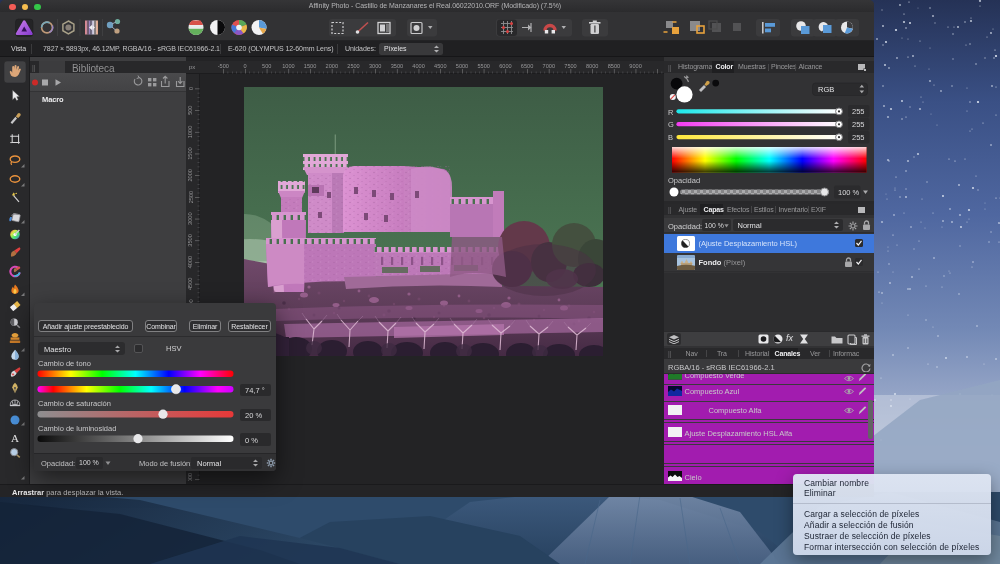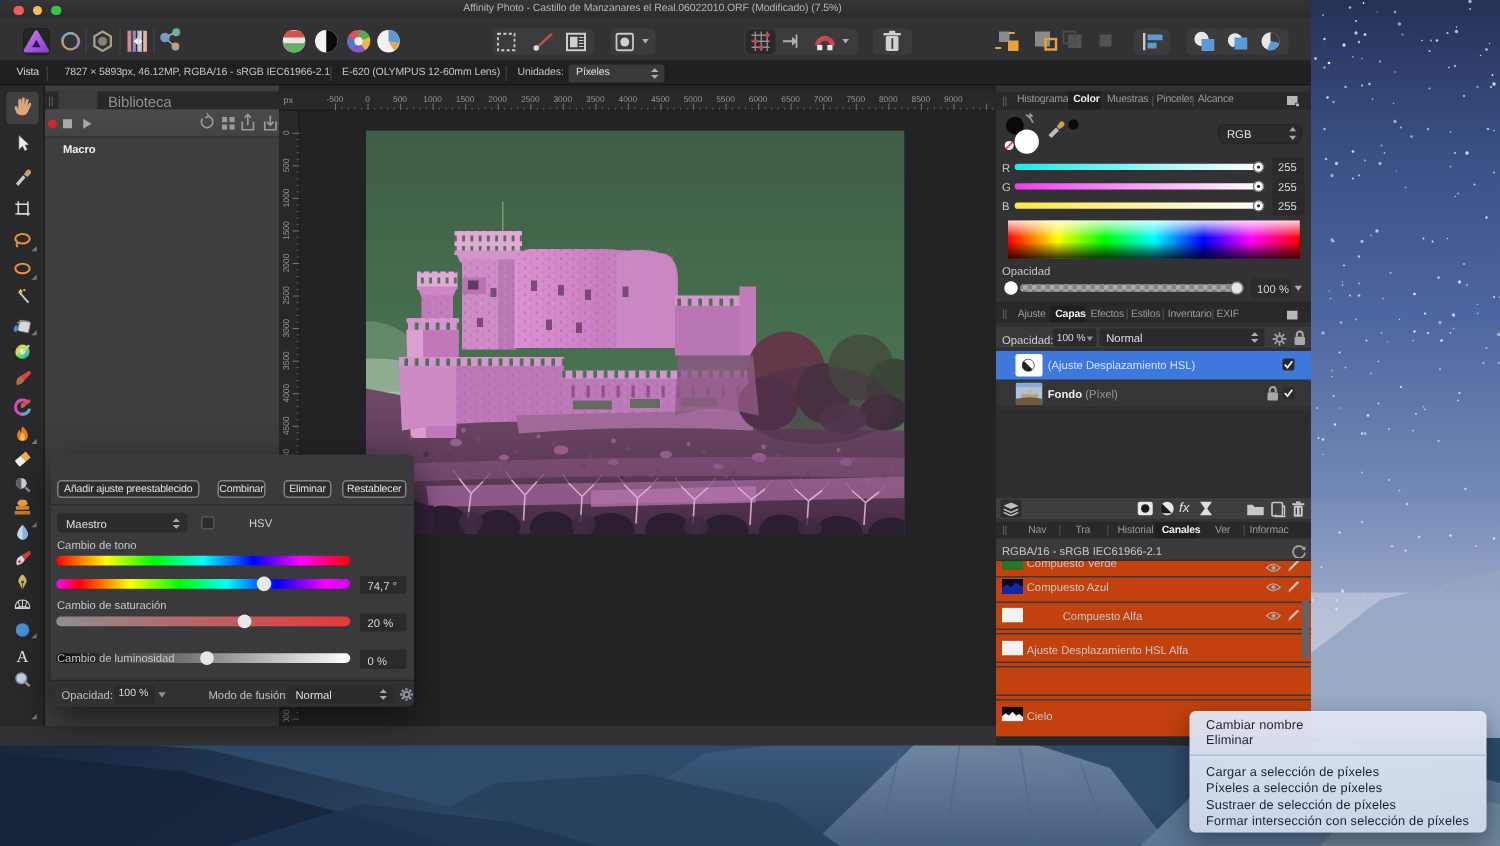--- a/index.html
+++ b/index.html
@@ -1312,21 +1312,21 @@
       <span class="bar" style="left:164.5px;"></span>
       <span class="t" style="left:169px;">Informac</span>
     </div>
     <div style="position:absolute;left:0;top:302px;width:210px;height:15px;background:#3a3a3c;border-bottom:1px solid #2b2b2d;z-index:5;">
       <span style="position:absolute;left:4px;top:3.5px;font-size:7.5px;color:#c8c8ca;">RGBA/16 - sRGB IEC61966-2.1</span>
       <svg style="position:absolute;left:197px;top:3px;" width="10" height="10" viewBox="0 0 10 10">
         <path d="M8.5 4 a4 4 0 1 0 0.5 2.5" fill="none" stroke="#a0a0a2" stroke-width="1.2"></path>
         <path d="M9.5 2 L9 5 L6.5 4" fill="#a0a0a2"></path>
       </svg>
     </div>
-    <div id="chanlist" style="position:absolute;left:0;top:317px;width:210px;height:116.5px;background:#c2410c;font-size:7.5px;color:#c8c8ca;">
+    <div id="chanlist" style="position:absolute;left:0;top:317px;width:210px;height:116.5px;background:#a21caf;font-size:7.5px;color:#c8c8ca;">
 
       <div class="chrow" style="position:absolute;top:0px;height:9px;">
         <div class="chthumb" style="top:-5px;"><svg width="14" height="10.5">
               <rect width="14" height="10.5" fill="#0c3a10"></rect>
               <path d="M0 6 L3 3.5 L6 5.5 L9 2.5 L14 5 L14 10.5 L0 10.5 Z" fill="#1f7a28"></path>
             </svg></div>
         <span style="position:absolute;left:20.5px;top:-3px;">Compuesto Verde</span>
         <svg class="eye" style="left:180px;top:1px;" width="10" height="7" viewBox="0 0 10 7">
             <path d="M0.5 3.5 Q5 -1 9.5 3.5 Q5 8 0.5 3.5 Z" fill="none" stroke="#a8a8aa" stroke-width="0.9"></path>
             <circle cx="5" cy="3.5" r="1.4" fill="#a8a8aa"></circle>
@@ -1380,20 +1380,23 @@
         <div class="chthumb" style="top:3.5px;"><svg width="14" height="10.5">
               <rect width="14" height="10.5" fill="#0a0a0c"></rect>
               <path d="M0 10.5 L0 6.5 L2.5 4.5 L4.5 6 L7 3.5 L9.5 6 L11.5 5 L14 7 L14 10.5 Z" fill="#f4f4f6"></path>
             </svg></div>
         <span style="position:absolute;left:20.5px;top:6px;">Cielo</span>
       </div>
       <div style="position:absolute;left:204px;top:26px;width:4.5px;height:39px;background:#636365;border-radius:2.2px;"></div>
     </div>
     <div style="position:absolute;left:0;top:433.5px;width:210px;height:6.5px;background:#29292b;"></div>
   </div>
+  <div id="statusbar" class="abs">
+      <span style="position:absolute;left:12px;top:3px;"><b style="color:#e8e8ea;">Arrastrar</b> para desplazar la vista.</span>
+    </div>
 </div>
 <div id="hsl" class="abs">
   <div class="hbtn" style="left:4px;top:17px;width:95px;">Añadir ajuste preestablecido</div>
   <div class="hbtn" style="left:111px;top:17px;width:32px;">Combinar</div>
   <div class="hbtn" style="left:155px;top:17px;width:32px;">Eliminar</div>
   <div class="hbtn" style="left:194px;top:17px;width:43px;">Restablecer</div>
   <div style="position:absolute;left:0;top:33px;width:242px;height:1px;background:#2c2c2e;"></div>
   <div style="position:absolute;left:4px;top:39px;width:87px;height:12.5px;background:#2c2c2e;border-radius:3px;">
     <span style="position:absolute;left:6px;top:2.5px;font-size:7.5px;color:#e0e0e2;">Maestro</span>
     <svg style="position:absolute;right:4px;top:2.5px;" width="7" height="8" viewBox="0 0 7 8">
@@ -1437,21 +1440,21 @@
     <rect x="3.5" y="83" width="196" height="6.5" rx="3.2" fill="url(#hue2)"></rect>
     <circle cx="142" cy="86.2" r="4.6" fill="#e8e8ea" stroke="#fff" stroke-width="0.5"></circle>
     <rect x="3.5" y="108" width="196" height="6.5" rx="3.2" fill="url(#satg)"></rect>
     <circle cx="129" cy="111.2" r="4.6" fill="#e8e8ea"></circle>
     <rect x="3.5" y="132.5" width="196" height="6.5" rx="3.2" fill="url(#lumg)"></rect>
     <circle cx="104" cy="135.7" r="4.6" fill="#e8e8ea"></circle>
   </svg>
   <div class="hval" style="left:206px;top:80.5px;">74,7 °</div>
   <span style="position:absolute;left:4px;top:96px;font-size:7.5px;color:#c8c8ca;">Cambio de saturación</span>
   <div class="hval" style="left:206px;top:105.5px;">20 %</div>
-  <span style="position:absolute;left:4px;top:121px;font-size:7.5px;color:#c8c8ca;margin-top:10px;">Cambio de luminosidad</span>
+  <span style="position:absolute;left:4px;top:121px;font-size:7.5px;color:#c8c8ca;">Cambio de luminosidad</span>
   <div class="hval" style="left:206px;top:130px;">0 %</div>
   <div style="position:absolute;left:0;top:150px;width:242px;height:18px;background:#313133;border-top:1px solid #262628;border-radius:0 0 4px 4px;">
     <span style="position:absolute;left:7px;top:5px;font-size:7.5px;color:#c0c0c2;">Opacidad:</span>
     <div style="position:absolute;left:42px;top:2.5px;width:27px;height:12px;background:#2a2a2c;border-radius:2px;">
       <span style="position:absolute;left:3px;top:2.5px;font-size:7px;color:#d8d8da;">100 %</span>
     </div>
     <svg style="position:absolute;left:71px;top:7px;" width="6" height="5">
         <path d="M0.5 0.5 l5 0 l-2.5 3.5 Z" fill="#909092"></path>
       </svg>
     <span style="position:absolute;left:105px;top:5px;font-size:7.5px;color:#c0c0c2;">Modo de fusión:</span>
@@ -1467,16 +1470,16 @@
           <path d="M5 0.8 V2.4 M5 7.6 V9.2 M0.8 5 H2.4 M7.6 5 H9.2 M2 2 L3.2 3.2 M6.8 6.8 L8 8 M8 2 L6.8 3.2 M3.2 6.8 L2 8"></path>
         </g>
     </svg>
   </div>
 </div>
 <div id="ctxmenu" class="abs">
   <div style="top:4.2px;">Cambiar nombre</div>
   <div style="top:14.4px;">Eliminar</div>
   <div style="top:29.5px;left:0;width:198px;height:1px;background:#b4bccc;"></div>
   <div style="top:35px;">Cargar a selección de píxeles</div>
-  <div style="top:46px;">Píxeles a selección de píxeles</div>
+  <div style="top:46px;">Añadir a selección de fusión</div>
   <div style="top:57px;">Sustraer de selección de píxeles</div>
   <div style="top:68.2px;">Formar intersección con selección de píxeles</div>
 </div>
 
 </body></html>

